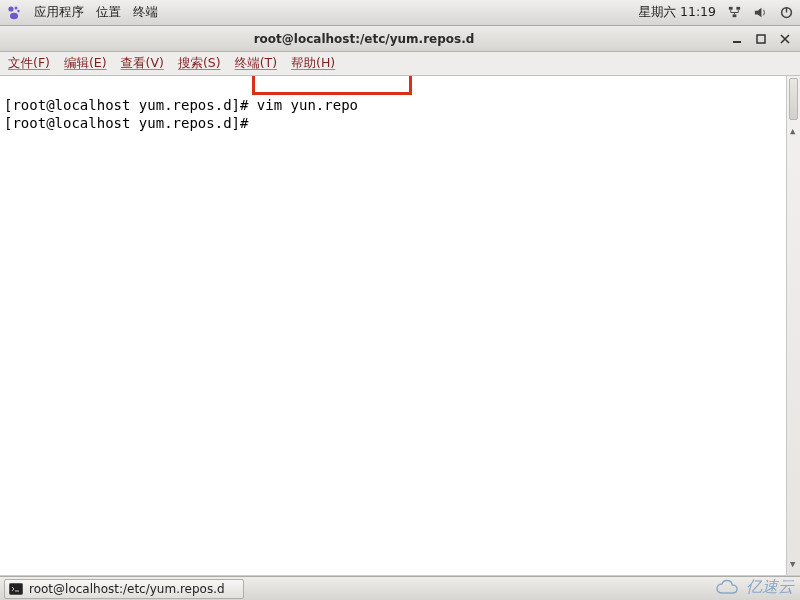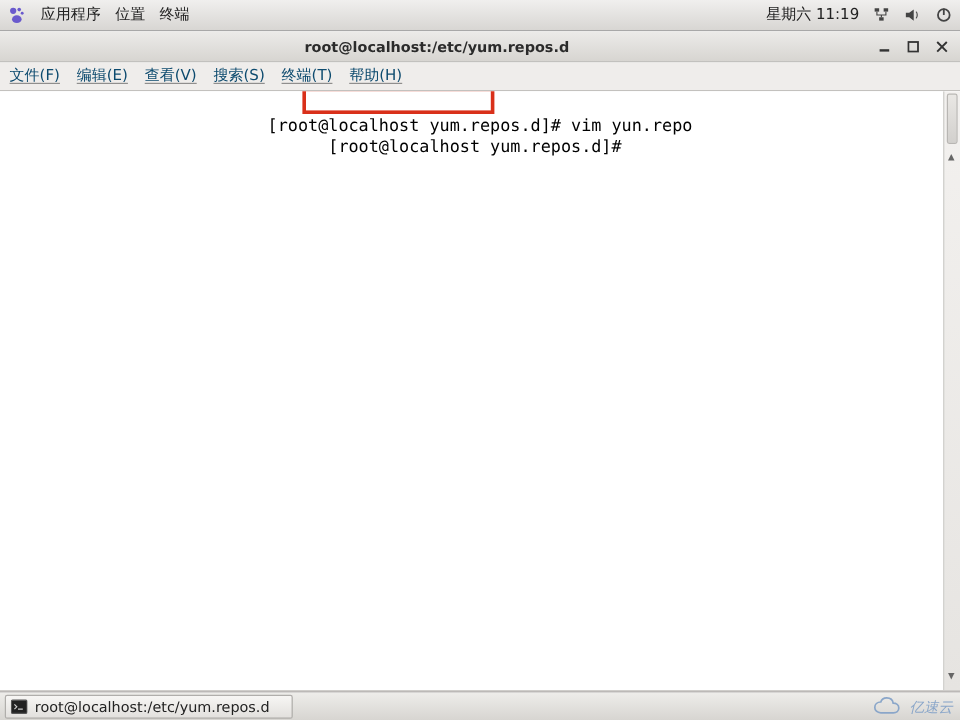--- a/index.html
+++ b/index.html
@@ -48,37 +48,36 @@
   
   .term-menubar {
     height: 24px;
     background: #efedeb;
     border-bottom: 1px solid #c3c1be;
     display: flex;
     align-items: center;
     font-size: 12.5px;
     gap: 14px;
     padding: 0 8px;
-    color: #0c4a6e;
+    color: #7f1d1d;
   }
   .term-menubar .mitem { text-decoration: underline; text-decoration-color: rgba(0,0,0,0.4); text-underline-offset: 2px; }
 
   
   .terminal {
     position: relative;
     height: calc(560px - 26px - 24px); 
     font-family: "DejaVu Sans Mono", "Courier New", monospace;
     font-size: 14px;
     white-space: pre;
     color: #000;
     background: #ffffff;
     padding: 2px 4px;
     line-height: 18px;
     border-bottom: 1px solid #cfcdca;
-    text-align: center;
   }
   
   .window-stack { display:flex; flex-direction:column; height: calc(600px - 26px - 24px); }
   .terminal { flex:1; overflow:hidden; }
 
   .scrollbar-stub {
     position:absolute; right:0; top:0; bottom:0; width:14px;
     background: linear-gradient(#f3f1ef,#e6e4e1);
     border-left:1px solid #c9c7c4;
   }
@@ -110,21 +109,21 @@
     display:flex; align-items:center; gap:6px;
     background: linear-gradient(#f7f6f4,#e2e0dd);
     border:1px solid #b0aeab; border-radius:2px;
     height:20px; padding:0 8px 0 4px; min-width: 240px;
   }
   .task-btn .ticon{ width:14px; height:14px; display:inline-flex; align-items:center; justify-content:center; }
 
   .watermark {
     position:absolute; right:6px; bottom:2px;
     display:flex; align-items:center; gap:4px;
-    color:#8aa6c9; font-size:12px; font-style:italic;
+    color:#8aa6c9; font-size:16px; font-style:italic;
     font-family: Arial, sans-serif;
   }
   .watermark .cloud { width:28px; height:18px; }
 </style>
 </head>
 <body>
 
 <div class="top-panel">
   <div class="top-left">
     <span class="panel-icon">

